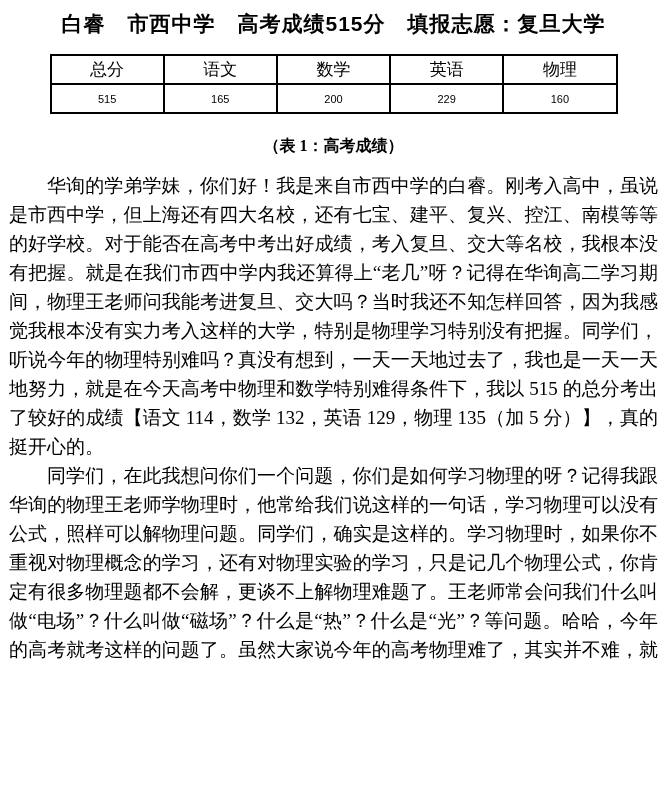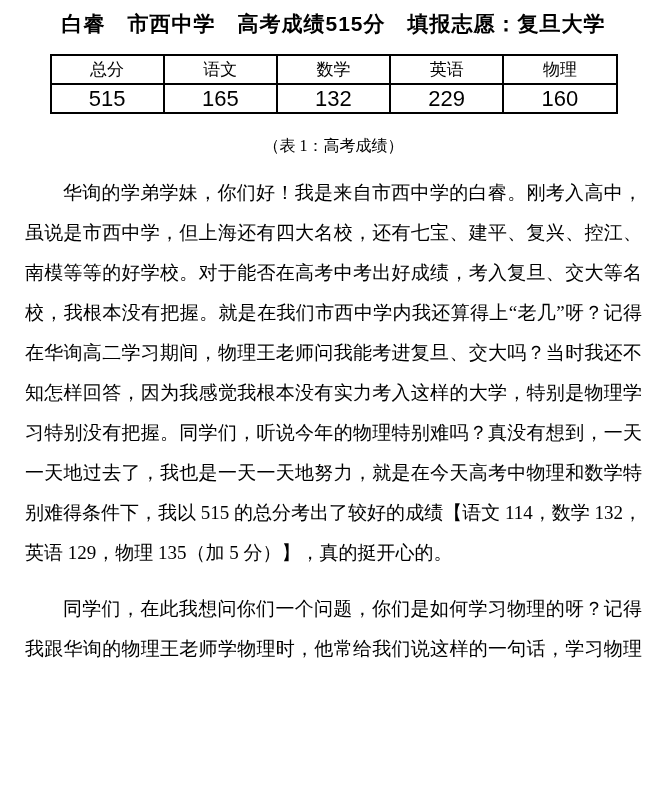--- a/index.html
+++ b/index.html
@@ -41,34 +41,34 @@
     font-size: 17px;
     padding: 0;
   }
   table.scores td.hdr {
     font-family: "Liberation Serif", "DejaVu Serif", serif;
     font-size: 17px;
     border-radius: 9px;
   }
   table.scores td.val {
     font-family: "Liberation Sans", "DejaVu Sans", sans-serif;
-    font-size: 22px;
+    font-size: 11px;
   }
   .table-caption {
     text-align: center;
-    font-weight: normal;
+    font-weight: bold;
     font-size: 16px;
     margin: 22px 0 14px 0;
   }
   .body-text p {
     font-size: 19px;
-    line-height: 40px;
+    line-height: 29px;
     text-align: justify;
     text-indent: 2em;
-    margin: 16px;
+    margin: 0;
     letter-spacing: 0;
   }
 </style>
 </head>
 <body>
 
 <div class="page">
 
   <div class="doc-title">白睿　市西中学　高考成绩515分　填报志愿：复旦大学</div>
 
@@ -77,21 +77,21 @@
       <tr>
         <td class="hdr">总分</td>
         <td class="hdr">语文</td>
         <td class="hdr">数学</td>
         <td class="hdr">英语</td>
         <td class="hdr">物理</td>
       </tr>
       <tr>
         <td class="val">515</td>
         <td class="val">165</td>
-        <td class="val">132</td>
+        <td class="val">200</td>
         <td class="val">229</td>
         <td class="val">160</td>
       </tr>
     </tbody>
   </table>
 
   <div class="table-caption">（表 1：高考成绩）</div>
 
   <div class="body-text">
     <p>华询的学弟学妹，你们好！我是来自市西中学的白睿。刚考入高中，虽说是市西中学，但上海还有四大名校，还有七宝、建平、复兴、控江、南模等等的好学校。对于能否在高考中考出好成绩，考入复旦、交大等名校，我根本没有把握。就是在我们市西中学内我还算得上“老几”呀？记得在华询高二学习期间，物理王老师问我能考进复旦、交大吗？当时我还不知怎样回答，因为我感觉我根本没有实力考入这样的大学，特别是物理学习特别没有把握。同学们，听说今年的物理特别难吗？真没有想到，一天一天地过去了，我也是一天一天地努力，就是在今天高考中物理和数学特别难得条件下，我以 515 的总分考出了较好的成绩【语文 114，数学 132，英语 129，物理 135（加 5 分）】，真的挺开心的。</p>

